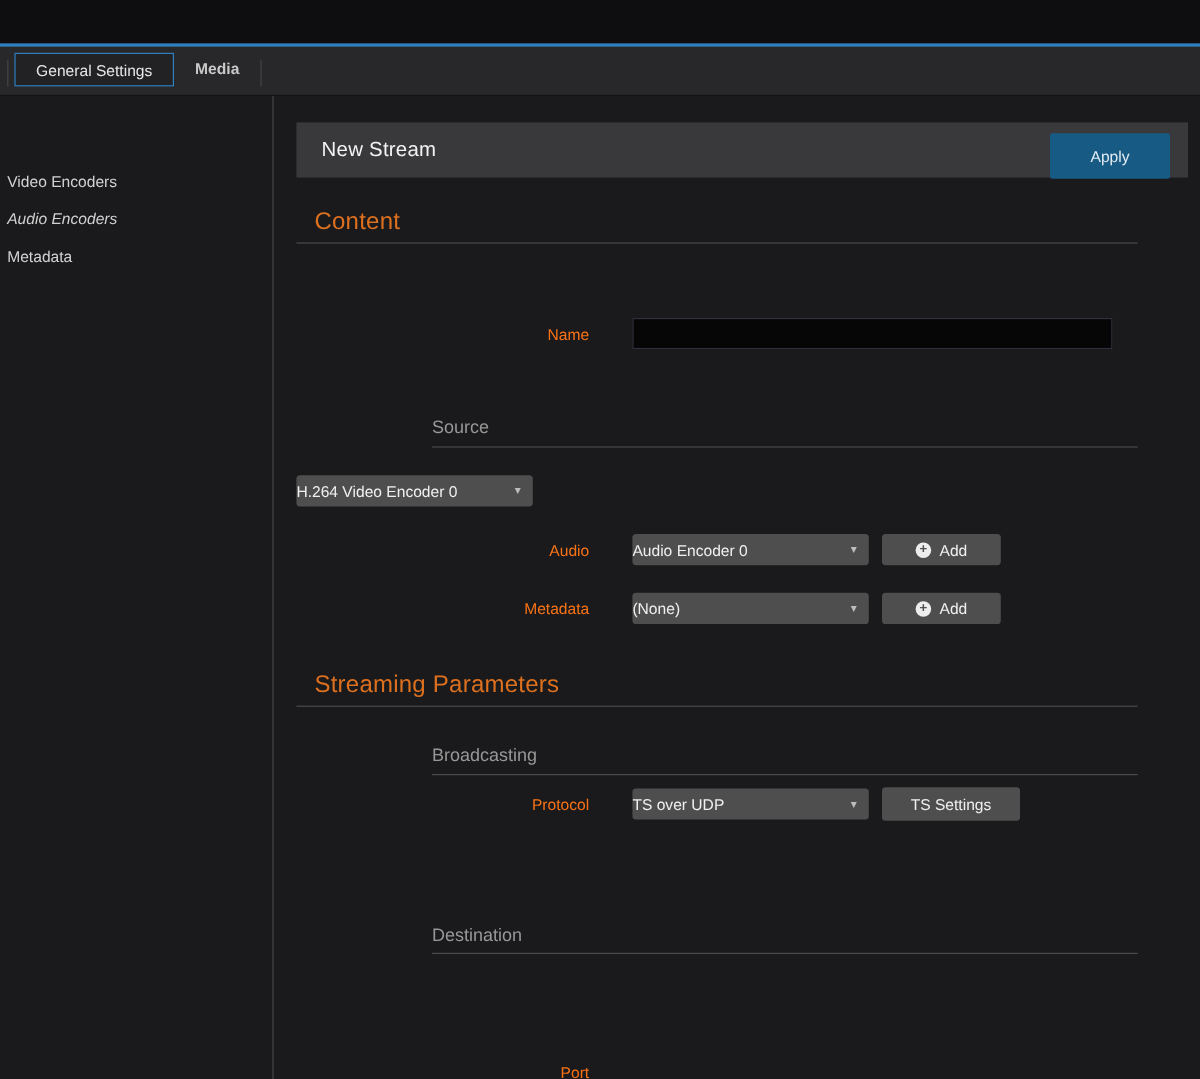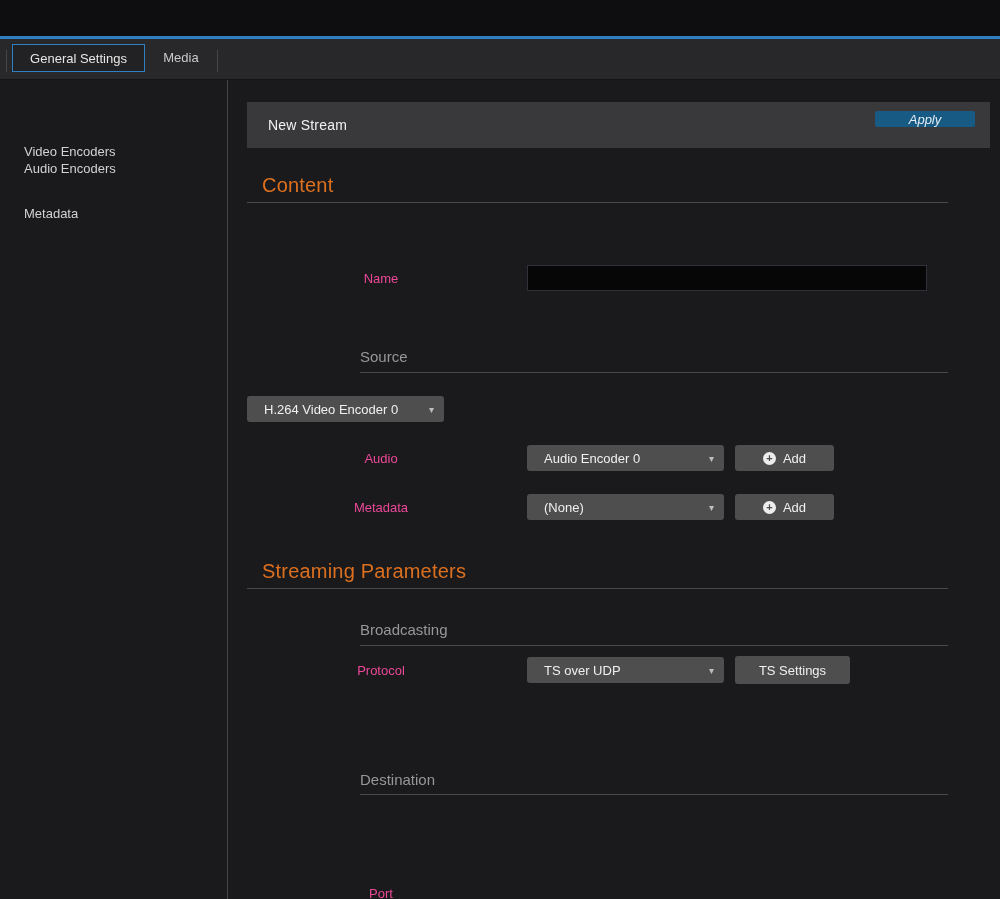--- a/index.html
+++ b/index.html
@@ -8,55 +8,55 @@
     background:#1a1a1c;
     font-family:"Liberation Sans", sans-serif;
     margin-top:36px;
     -webkit-font-smoothing:antialiased;
   }
   
   .topline {position:absolute; left:0; top:0; width:1000px; height:3px; background:var(--accent,#2e80c2);}
   .tabbar {position:absolute; left:0; top:3px; width:1000px; height:41px; background:#28282a; border-bottom:1px solid #141416; box-sizing:border-box;}
   .tab {position:absolute; top:5px; height:28px; line-height:28px; text-align:center; font-size:13px; color:#c9c9c9; cursor:pointer; box-sizing:border-box;}
   .tab.sel {left:12px; width:133px; border:1px solid var(--accent,#2e80c2); background:#222224; color:#e6e6e6;}
-  .tab.plain {left:150px; width:62px;}
+  .tab.plain {left:150px; width:62px;font-weight:bold;}
   .vdiv {position:absolute; top:11px; width:1px; height:22px; background:#454547;}
   .vdiv.l {left:6px;} .vdiv.r {left:217px;}
 
   
   .side-divider {position:absolute; left:227px; top:44px; width:1px; height:855px; background:#454549;}
-  .nav-item {position:absolute; left:0; width:227px; height:31px; line-height:31px; padding-left:24px; box-sizing:border-box; font-size:13px; color:#d2d2d2; cursor:pointer;}
+  .nav-item {position:absolute; left:0; width:227px; height:31px; line-height:31px; padding-left:6px; box-sizing:border-box; font-size:13px; color:#d2d2d2; cursor:pointer;}
   .nav-item.selected {left:8px; width:200px; height:33px; line-height:33px; padding-left:14px; background:var(--selected,#0a67ab); color:#eef4fa;}
-  #nav-0 {top:67px;} #nav-1 {top:100px;} #nav-2 {top:117px;} #nav-3 {top:162px;}
+  #nav-0 {top:67px;} #nav-1 {top:100px;} #nav-2 {top:131px;font-style:italic;} #nav-3 {top:162px;}
   .hscroll {position:absolute; left:0; top:877px; width:219px; height:3px; background:#0d1e36; cursor:pointer;}
   .hscroll .thumb {position:absolute; left:63px; top:0; width:48px; height:3px; background:#585b60;}
 
   
   .panel-header {position:absolute; left:247px; top:66px; width:743px; height:46px; background:#39393b;}
-  .panel-title {position:absolute; left:21px; top:0; line-height:46px; font-size:14px; color:#f2f2f2; letter-spacing:0.2px;}
-  .apply-btn {position:absolute; right:15px; top:9px; width:100px; height:16px; background:var(--apply,#175a83); border:none; border-radius:2px; color:#e4ecf3; font-size:13px; font-family:inherit; cursor:pointer;font-style:italic;}
+  .panel-title {position:absolute; left:21px; top:0; line-height:46px; font-size:17px; color:#f2f2f2; letter-spacing:0.2px;}
+  .apply-btn {position:absolute; right:15px; top:9px; width:100px; height:38px; background:var(--apply,#175a83); border:none; border-radius:2px; color:#e4ecf3; font-size:13px; font-family:inherit; cursor:pointer;}
 
   
   .sec-title {position:absolute; left:262px; font-size:20px; color:var(--orange,#dd701f); letter-spacing:0.2px;}
   #sec-content {top:138px;} #sec-streaming {top:524px;}
   .hr-main {position:absolute; left:247px; width:701px; height:1px; background:#4a4a4c;}
   #hr-content {top:166px;} #hr-streaming {top:552px;}
   .sub-title {position:absolute; left:360px; font-size:15px; color:#979797;}
   #sub-source {top:312px;} #sub-broadcasting {top:585px;} #sub-destination {top:735px;}
   .hr-sub {position:absolute; left:360px; width:588px; height:1px; background:#4a4a4c;}
   #hr-source {top:336px;} #hr-broadcasting {top:609px;} #hr-destination {top:758px;}
 
   
   .row {position:absolute; left:247px; height:28px; display:flex; align-items:center;}
   #row-name {top:228px;} #row-video {top:359px;} #row-audio {top:408px;}
   #row-metadata {top:457px;} #row-protocol {top:620px;} #row-address {top:801px;} #row-port {top:850px;flex-direction:column;}
-  .lbl {width:280px; box-sizing:border-box; text-align:center; padding-right:12px; font-size:13px; color:#ec4899;}
+  .lbl {width:280px; box-sizing:border-box; text-align:right; padding-right:36px; font-size:13px; color:#f97316;}
   .txt {height:26px; box-sizing:border-box; background:#060606; border:1px solid #30303a; color:#dddddd; padding:0 8px; font-size:13px; font-family:inherit;}
   .txt.w-lg {width:400px;} .txt.w-sm {width:128px;}
-  .dropdown {width:197px; height:26px; box-sizing:border-box; background:#4e4e4e; border-radius:3px; color:#f0f0f0; font-size:13px; display:flex; align-items:center; padding:0 10px 0 17px; cursor:pointer;}
+  .dropdown {width:197px; height:26px; box-sizing:border-box; background:#4e4e4e; border-radius:3px; color:#f0f0f0; font-size:13px; display:flex; align-items:center; padding:0 10px 0 0; cursor:pointer;}
   .dropdown .val {flex:1; white-space:nowrap; overflow:hidden;}
   .caret {color:#bdbdbd; font-size:10px; margin-left:6px;}
   .btn {height:26px; background:#4e4e4e; border:none; border-radius:3px; color:#f0f0f0; font-size:13px; font-family:inherit; margin-left:11px; cursor:pointer;}
   .btn.add {width:99px; display:flex; align-items:center; justify-content:center; gap:7px;}
   .plus-icon {display:inline-block; width:13px; height:13px; background:#ededed; color:#4e4e4e; border-radius:50%; font-size:11px; line-height:13px; text-align:center; font-weight:bold;}
   .btn.ts {width:115px; height:28px;}
 </style>
 </head>
 <body>
 

